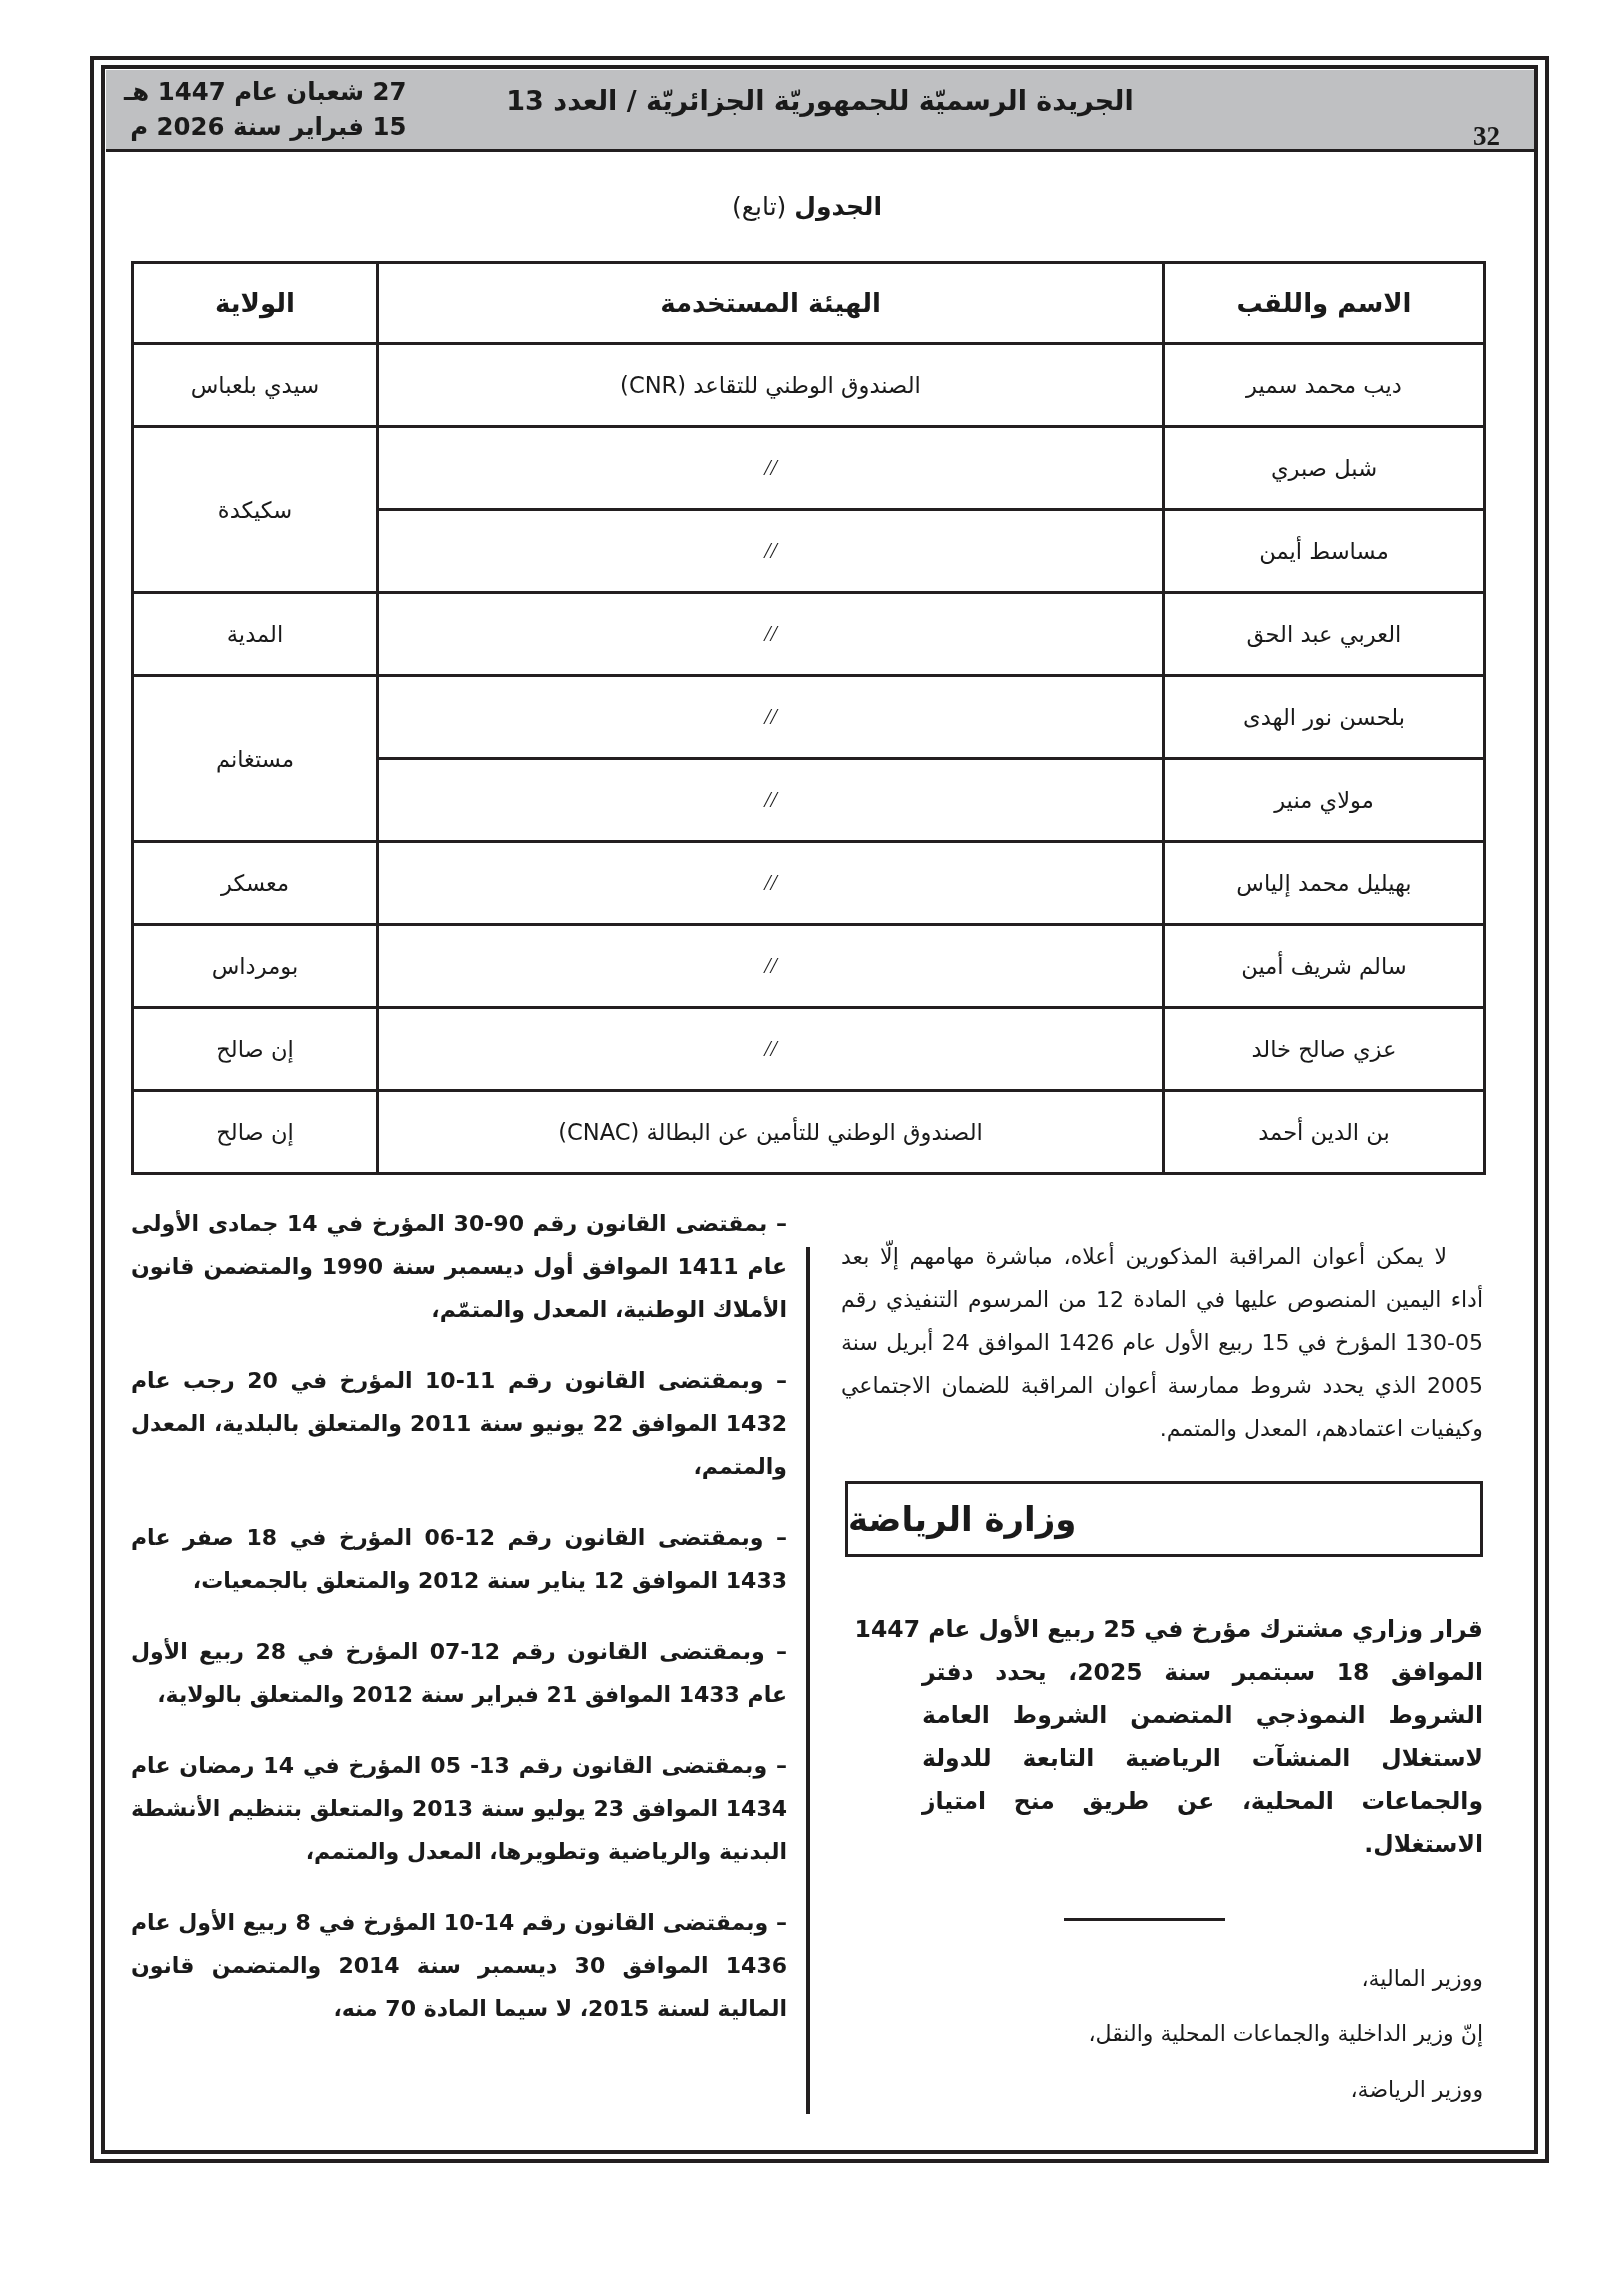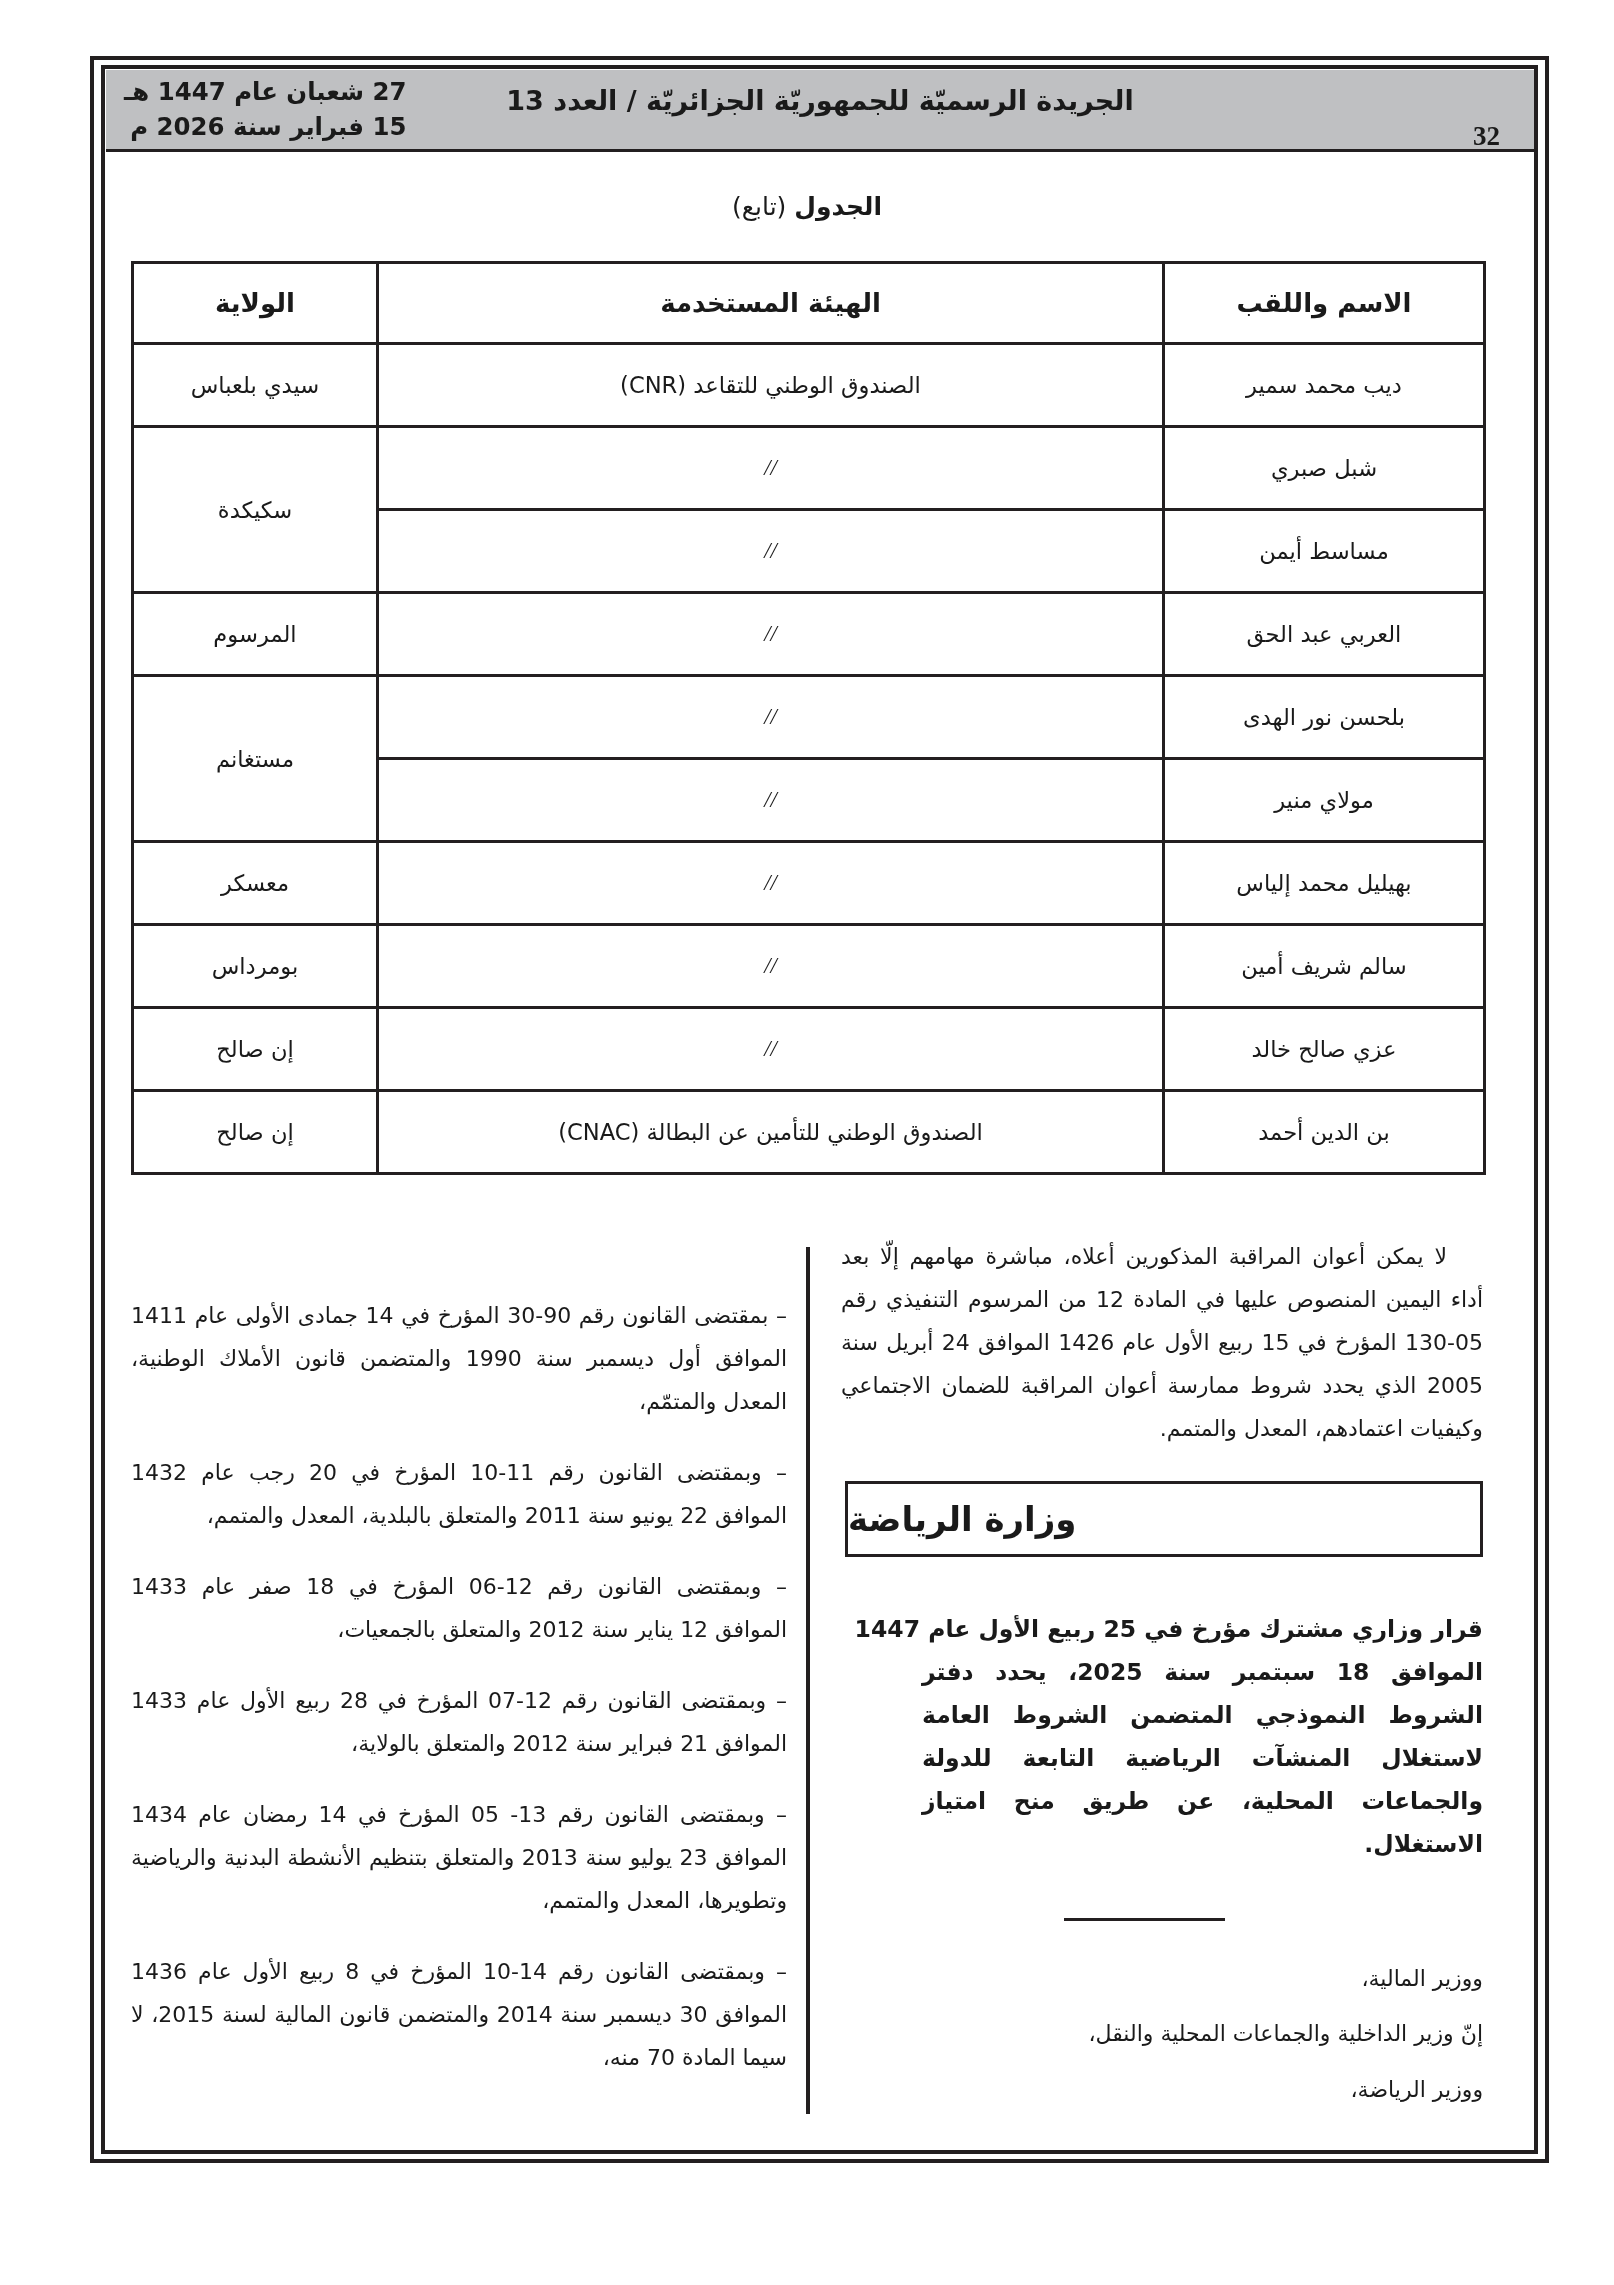--- a/index.html
+++ b/index.html
@@ -34,21 +34,21 @@
                 vertical-align:middle; font-size:22.6px; padding:0 7.2px; }
   .data-table th { font-weight:bold; font-size:26px; height:78px; }
   .data-table td { height:80px; }
   .col-name { width:321px; }
   .col-body { width:786px; }
   .col-wilaya { width:245px; }
   .ditto { font-family:"Liberation Serif", serif; font-style:italic; font-size:22px; }
 
   
   .col-right { position:absolute; left:841px; top:1235px; width:642px; }
-  .col-left  { position:absolute; left:131px; top:1294px; width:656px; }
+  .col-left  { position:absolute; left:131px; top:1202px; width:656px;font-weight:bold; }
   .col-divider { position:absolute; left:806px; top:1247px; width:3.6px; height:867px; background:#231f20; }
 
   .para { font-size:22px; line-height:43px; text-align:justify; text-align-last:right; margin:0; }
   .para.first-indent { text-indent:36px; }
   .bullet-para { font-size:22px; line-height:43px; text-align:justify; text-align-last:right; margin:0 0 28px 0; }
 
   .ministry-box { position:relative; margin-top:31px; width:638px; height:76px; border:3.6px solid #231f20;
                   box-sizing:border-box; display:flex; align-items:center; justify-content:flex-end;
                   font-weight:bold; font-size:34px; }
   .decree-title { margin-top:51px; font-weight:bold; font-size:23.5px; line-height:43px; }
@@ -104,21 +104,21 @@
       <td class="ditto">//</td>
       <td rowspan="2">سكيكدة</td>
     </tr>
     <tr>
       <td>مساسط أيمن</td>
       <td class="ditto">//</td>
     </tr>
     <tr>
       <td>العربي عبد الحق</td>
       <td class="ditto">//</td>
-      <td>المرسوم</td>
+      <td>المدية</td>
     </tr>
     <tr>
       <td>بلحسن نور الهدى</td>
       <td class="ditto">//</td>
       <td rowspan="2">مستغانم</td>
     </tr>
     <tr>
       <td>مولاي منير</td>
       <td class="ditto">//</td>
     </tr>

